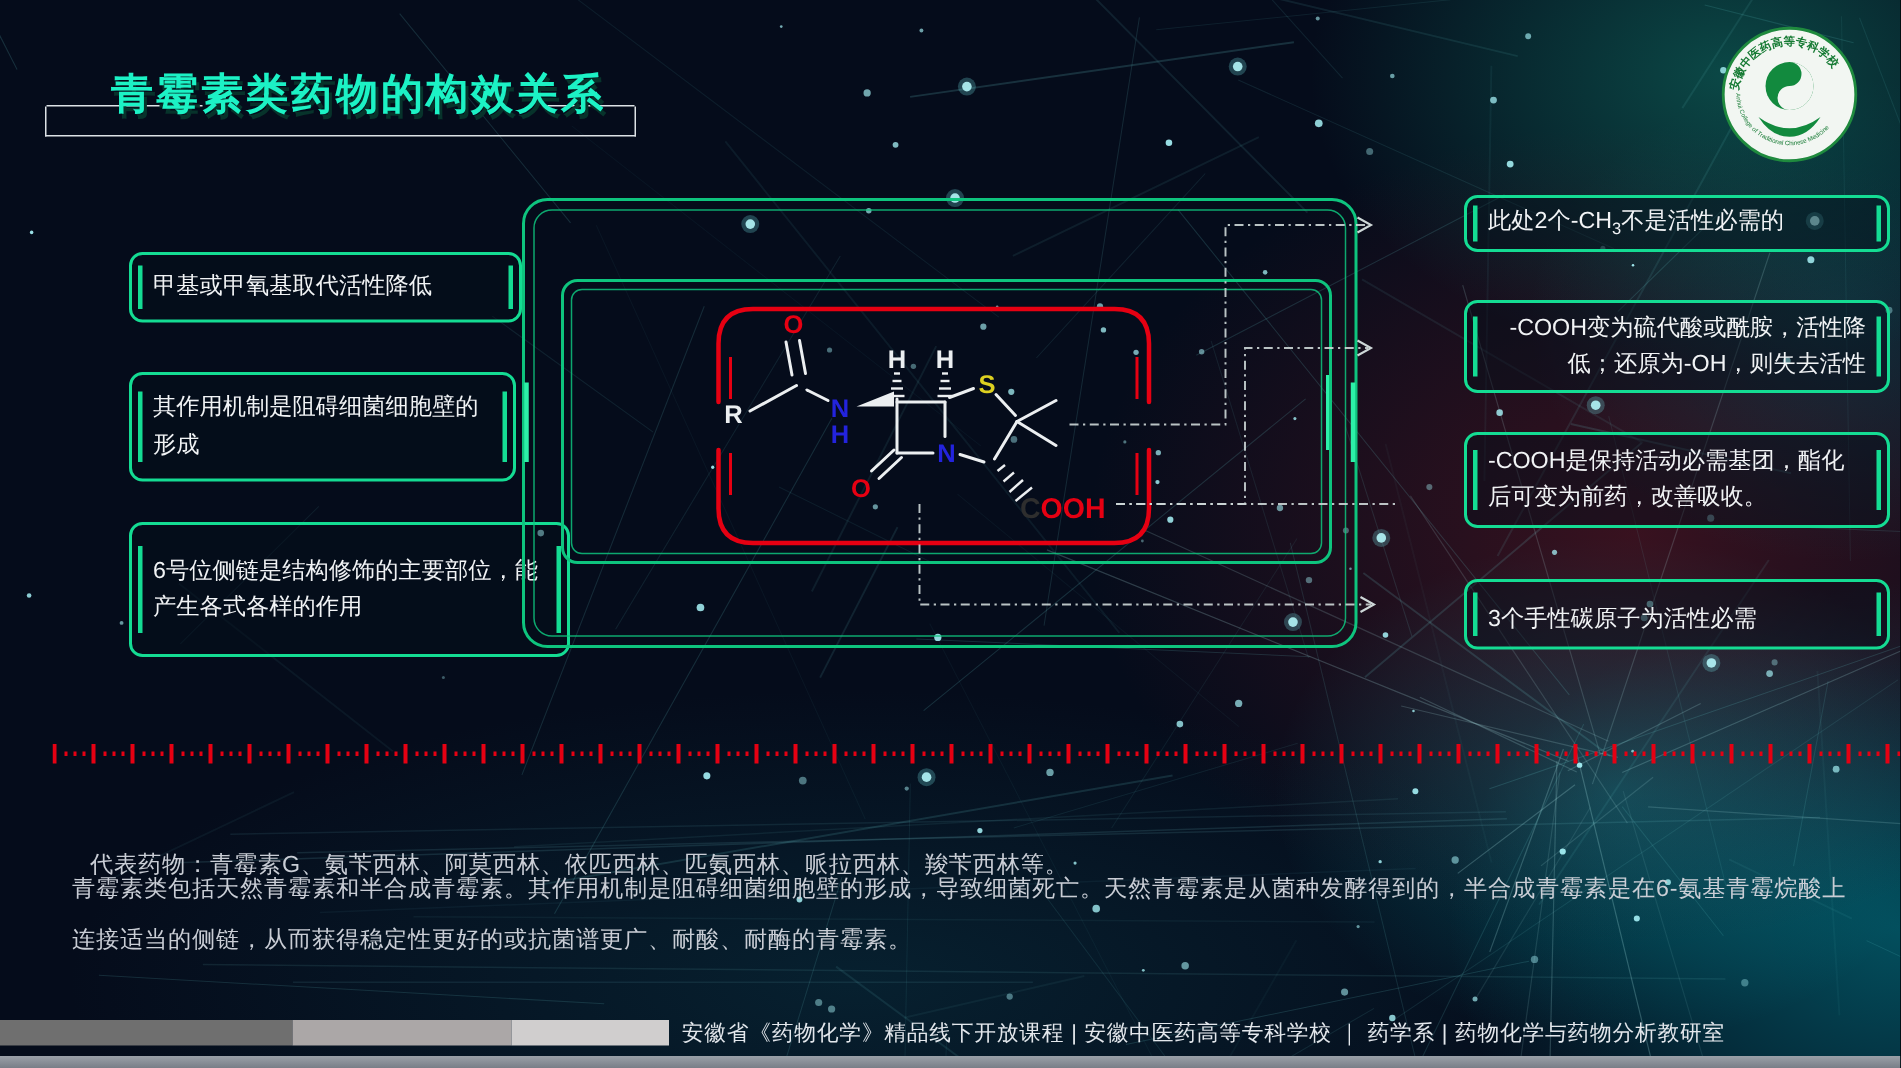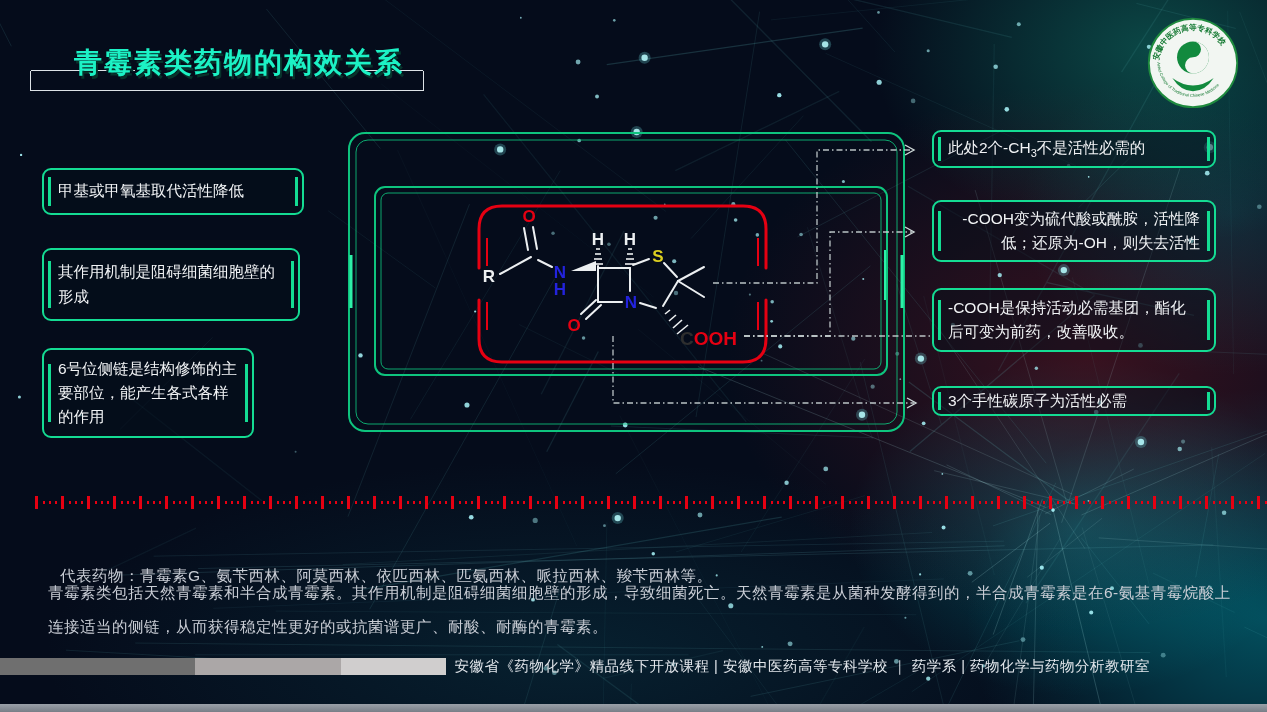--- a/index.html
+++ b/index.html
@@ -33,21 +33,21 @@
   .title-frame{position:absolute;left:30px;top:71px;width:392px;height:19px;
     border:1px solid #dde2e6;border-top:none;z-index:2;}
   .title-frame::before{content:"";position:absolute;top:-1px;left:0;width:104px;height:1px;background:#dde2e6;}
   .title-frame::after{content:"";position:absolute;top:-1px;right:0;width:58px;height:1px;background:#dde2e6;}
   .page-title{position:absolute;left:74px;top:44px;z-index:3;font-size:28px;font-weight:bold;
     letter-spacing:2px;color:var(--title-green);text-shadow:2px 3px 0 #07332b;}
 
   
   .tbox{position:absolute;z-index:3;border:2px solid var(--accent-green);border-radius:9px;
     background:rgba(4,16,26,.45);color:var(--text-white);display:flex;align-items:center;
-    padding:6px 14px;font-size:15.5px;line-height:1.55;box-sizing:border-box;}
+    padding:6px 14px;font-size:15.5px;line-height:1.55;box-sizing:border-box;margin-left:44px;}
   .tbox::before,.tbox::after{content:"";position:absolute;top:16%;height:68%;width:3px;background:var(--accent-green);}
   .tbox::before{left:4px;}
   .tbox::after{right:4px;}
   .tbox sub{font-size:11px;}
 
   
   #diagram{position:absolute;left:340px;top:115px;z-index:3;}
   .gframe{fill:none;stroke:var(--frame-green);stroke-width:2;}
   .gframe.thin{stroke-width:1;opacity:.85;}
   .rframe{fill:none;stroke:var(--red);stroke-width:3;stroke-linecap:round;}
@@ -67,21 +67,21 @@
       repeating-linear-gradient(90deg, var(--red) 0 3px, transparent 3px 26px),
       repeating-linear-gradient(90deg, transparent 0 8px, var(--red) 8px 10px, transparent 10px 14px, var(--red) 14px 16px, transparent 16px 20px, var(--red) 20px 22px, transparent 22px 26px);
     background-size:26px 100%,26px 3px;
     background-position:0 0,0 center;background-repeat:repeat-x,repeat-x;}
 
   .bodytext{position:absolute;z-index:3;color:#c9cdd5;font-size:15.5px;}
   .rep-drugs{left:60px;top:522px;width:1180px;letter-spacing:.5px;margin-top:44px;}
   .para{left:48px;top:576px;width:1196px;line-height:34px;letter-spacing:.5px;}
 
   
-  .footer{position:absolute;left:0;top:657px;height:18px;width:1150px;z-index:3;display:flex;align-items:center;text-align:center;}
+  .footer{position:absolute;left:0;top:679px;height:18px;width:1150px;z-index:3;display:flex;align-items:center;text-align:center;}
   .fseg{height:17px;}
   .fseg1{width:218px;background:var(--footer-gray1);}
   .fseg2{width:162px;background:var(--footer-gray2);}
   .fseg3{width:117px;background:var(--footer-gray3);}
   .fcredits{margin-left:9px;color:#e3e7ec;font-size:14.5px;letter-spacing:.5px;white-space:nowrap;}
   .bottom-strip{position:absolute;left:0;bottom:0;width:1267px;height:8px;z-index:3;
     background:linear-gradient(#9aa0a8,#787e87);}
 
   
   #logo{position:absolute;left:1146px;top:16px;z-index:3;}
@@ -324,34 +324,34 @@
     <path d="M50,27 a17,17 0 0 1 0,34 a8.5,8.5 0 0 1 0,-17 a8.5,8.5 0 0 0 0,-17 z" fill="#f2f6f2"></path>
     <path d="M28,66 q22,16 44,0 q-9,14 -22,14 q-13,0 -22,-14 z" fill="#128a3e"></path>
   </svg>
 
   <div class="tbox" style="left:42px;top:168px;width:262px;height:47px;">
     <span>甲基或甲氧基取代活性降低</span>
   </div>
   <div class="tbox" style="left:42px;top:248px;width:258px;height:73px;">
     <span>其作用机制是阻碍细菌细胞壁的形成</span>
   </div>
-  <div class="tbox" style="left:42px;top:348px;width:212px;height:90px;">
+  <div class="tbox" style="left:42px;top:348px;width:294px;height:90px;">
     <span>6号位侧链是结构修饰的主要部位，能产生各式各样的作用</span>
   </div>
 
   <div class="tbox" style="left:932px;top:130px;width:284px;height:38px;">
     <span><span>此处2个-CH</span><sub>3</sub><span>不是活性必需的</span></span>
   </div>
   <div class="tbox" style="left:932px;top:200px;width:284px;height:62px;text-align:right;">
     <span>-COOH变为硫代酸或酰胺，活性降低；还原为-OH，则失去活性</span>
   </div>
   <div class="tbox" style="left:932px;top:288px;width:284px;height:64px;">
     <span>-COOH是保持活动必需基团，酯化后可变为前药，改善吸收。</span>
   </div>
-  <div class="tbox" style="left:932px;top:386px;width:284px;height:30px;">
+  <div class="tbox" style="left:932px;top:386px;width:284px;height:47px;align-items:flex-end;">
     <span>3个手性碳原子为活性必需</span>
   </div>
 
   <svg id="diagram" width="600" height="330" viewBox="340 115 600 330">
 
     <g>
       <rect class="gframe" x="349" y="133" width="555" height="298" rx="16"></rect>
       <rect class="gframe thin" x="356" y="140" width="541" height="284" rx="12"></rect>
       <rect class="gframe" x="375" y="187" width="512" height="188" rx="10"></rect>
       <rect class="gframe thin" x="381" y="193" width="500" height="176" rx="7"></rect>

